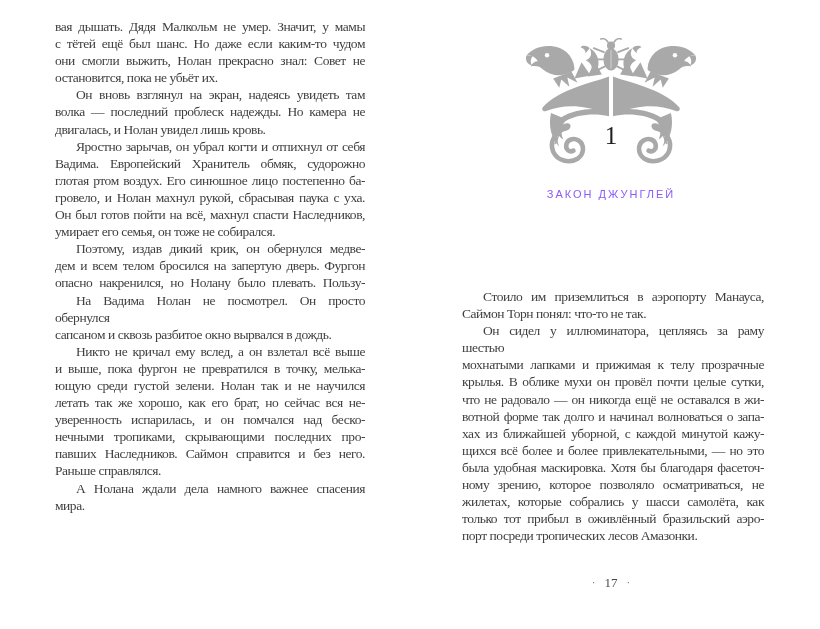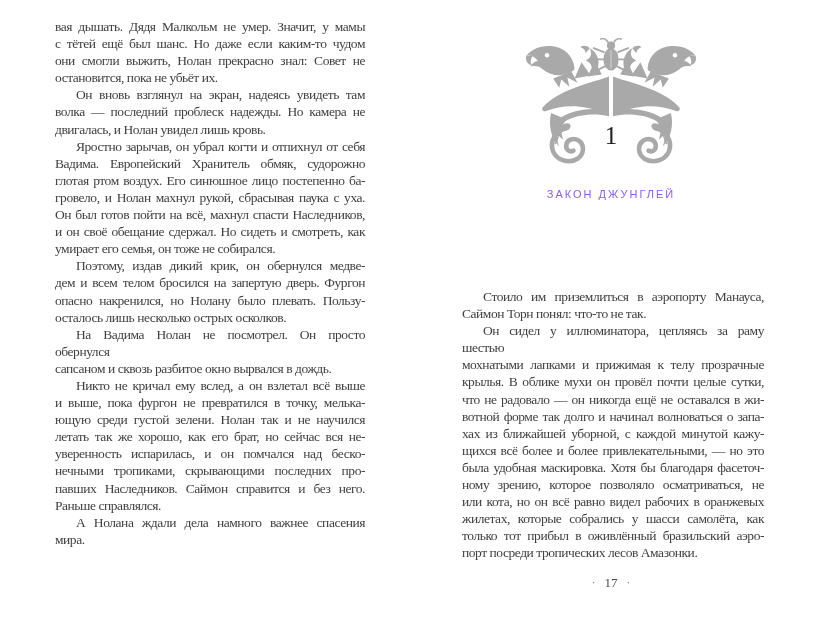--- a/index.html
+++ b/index.html
@@ -50,26 +50,24 @@
       <div class="tline">они смогли выжить, Нолан прекрасно знал: Совет не</div>
       <div class="tline end">остановится, пока не убьёт их.</div>
       <div class="tline ind">Он вновь взглянул на экран, надеясь увидеть там</div>
       <div class="tline">волка — последний проблеск надежды. Но камера не</div>
       <div class="tline end">двигалась, и Нолан увидел лишь кровь.</div>
       <div class="tline ind">Яростно зарычав, он убрал когти и отпихнул от себя</div>
       <div class="tline">Вадима. Европейский Хранитель обмяк, судорожно</div>
       <div class="tline">глотая ртом воздух. Его синюшное лицо постепенно ба-</div>
       <div class="tline">гровело, и Нолан махнул рукой, сбрасывая паука с уха.</div>
       <div class="tline">Он был готов пойти на всё, махнул спасти Наследников,</div>
-      <div class="tline">и он своё обещание сдержал. Но сидеть и смотреть, как</div>
       <div class="tline end">умирает его семья, он тоже не собирался.</div>
       <div class="tline ind">Поэтому, издав дикий крик, он обернулся медве-</div>
       <div class="tline">дем и всем телом бросился на запертую дверь. Фургон</div>
       <div class="tline">опасно накренился, но Нолану было плевать. Пользу-</div>
-      <div class="tline end">осталось лишь несколько острых осколков.</div>
       <div class="tline ind">На Вадима Нолан не посмотрел. Он просто обернулся</div>
       <div class="tline end">сапсаном и сквозь разбитое окно вырвался в дождь.</div>
       <div class="tline ind">Никто не кричал ему вслед, а он взлетал всё выше</div>
       <div class="tline">и выше, пока фургон не превратился в точку, мелька-</div>
       <div class="tline">ющую среди густой зелени. Нолан так и не научился</div>
       <div class="tline">летать так же хорошо, как его брат, но сейчас вся не-</div>
       <div class="tline">уверенность испарилась, и он помчался над беско-</div>
       <div class="tline">нечными тропиками, скрывающими последних про-</div>
       <div class="tline">павших Наследников. Саймон справится и без него.</div>
       <div class="tline end">Раньше справлялся.</div>
@@ -134,21 +132,20 @@
         <div class="tline end">Саймон Торн понял: что-то не так.</div>
         <div class="tline ind">Он сидел у иллюминатора, цепляясь за раму шестью</div>
         <div class="tline">мохнатыми лапками и прижимая к телу прозрачные</div>
         <div class="tline">крылья. В облике мухи он провёл почти целые сутки,</div>
         <div class="tline">что не радовало — он никогда ещё не оставался в жи-</div>
         <div class="tline">вотной форме так долго и начинал волноваться о запа-</div>
         <div class="tline">хах из ближайшей уборной, с каждой минутой кажу-</div>
         <div class="tline">щихся всё более и более привлекательными, — но это</div>
         <div class="tline">была удобная маскировка. Хотя бы благодаря фасеточ-</div>
         <div class="tline">ному зрению, которое позволяло осматриваться, не</div>
-        <div class="tline">или кота, но он всё равно видел рабочих в оранжевых</div>
         <div class="tline">жилетах, которые собрались у шасси самолёта, как</div>
         <div class="tline">только тот прибыл в оживлённый бразильский аэро-</div>
         <div class="tline end">порт посреди тропических лесов Амазонки.</div>
       </div>
 
     <div class="page-num">
       <span class="dot">·</span><span>17</span><span class="dot">·</span>
     </div>
 
   </div>

